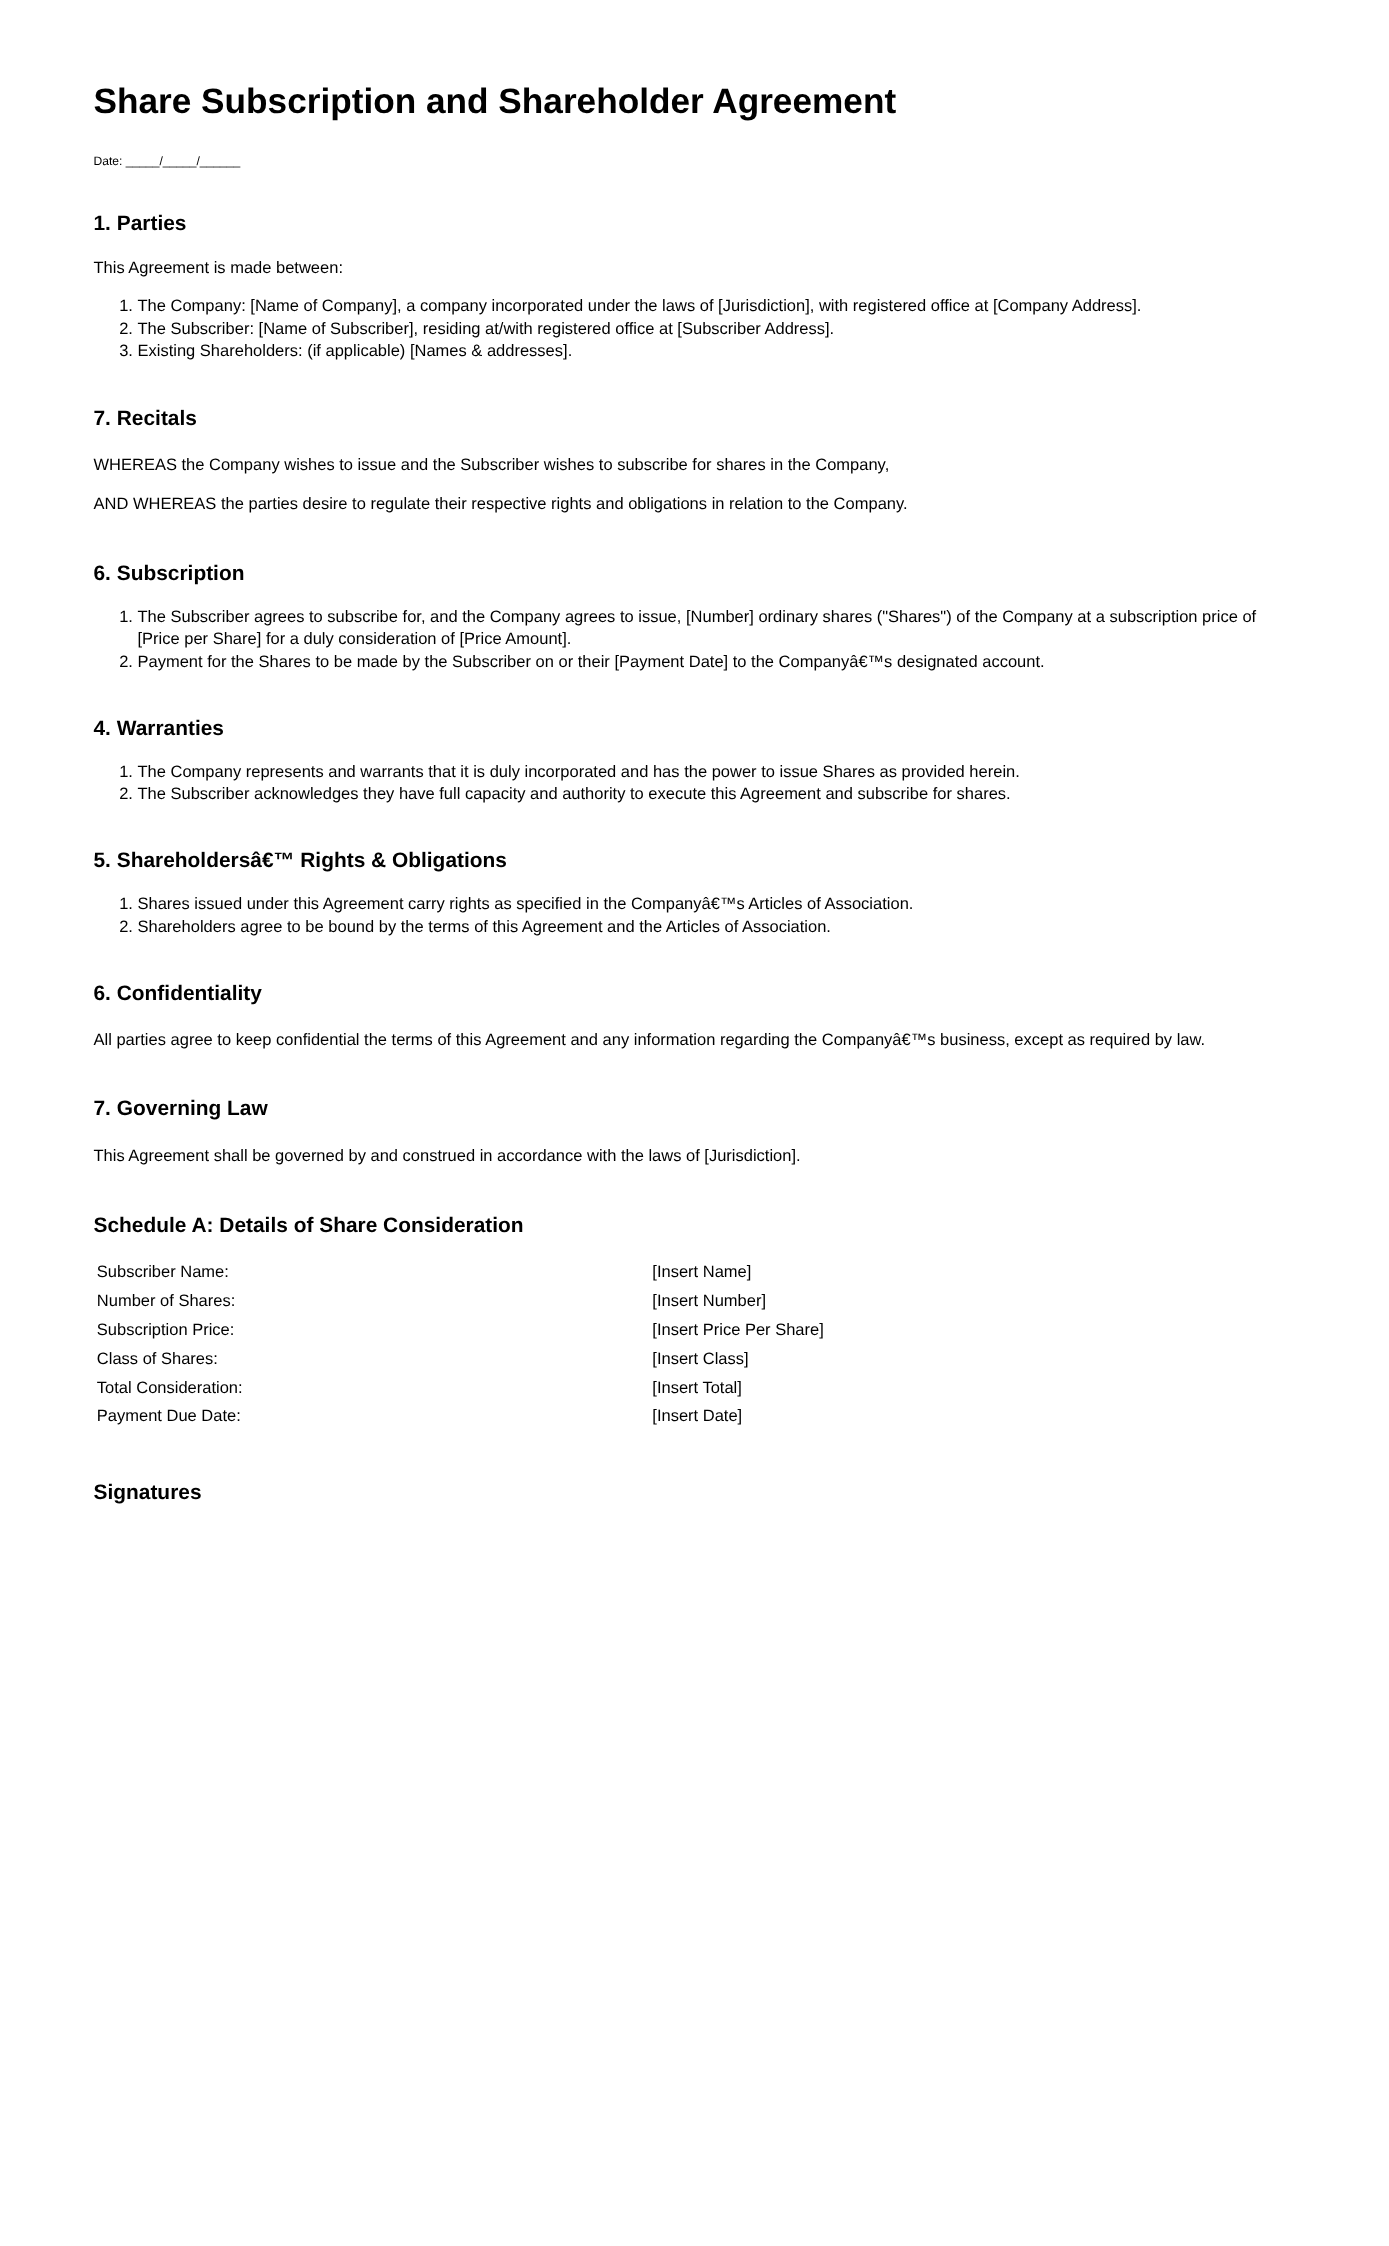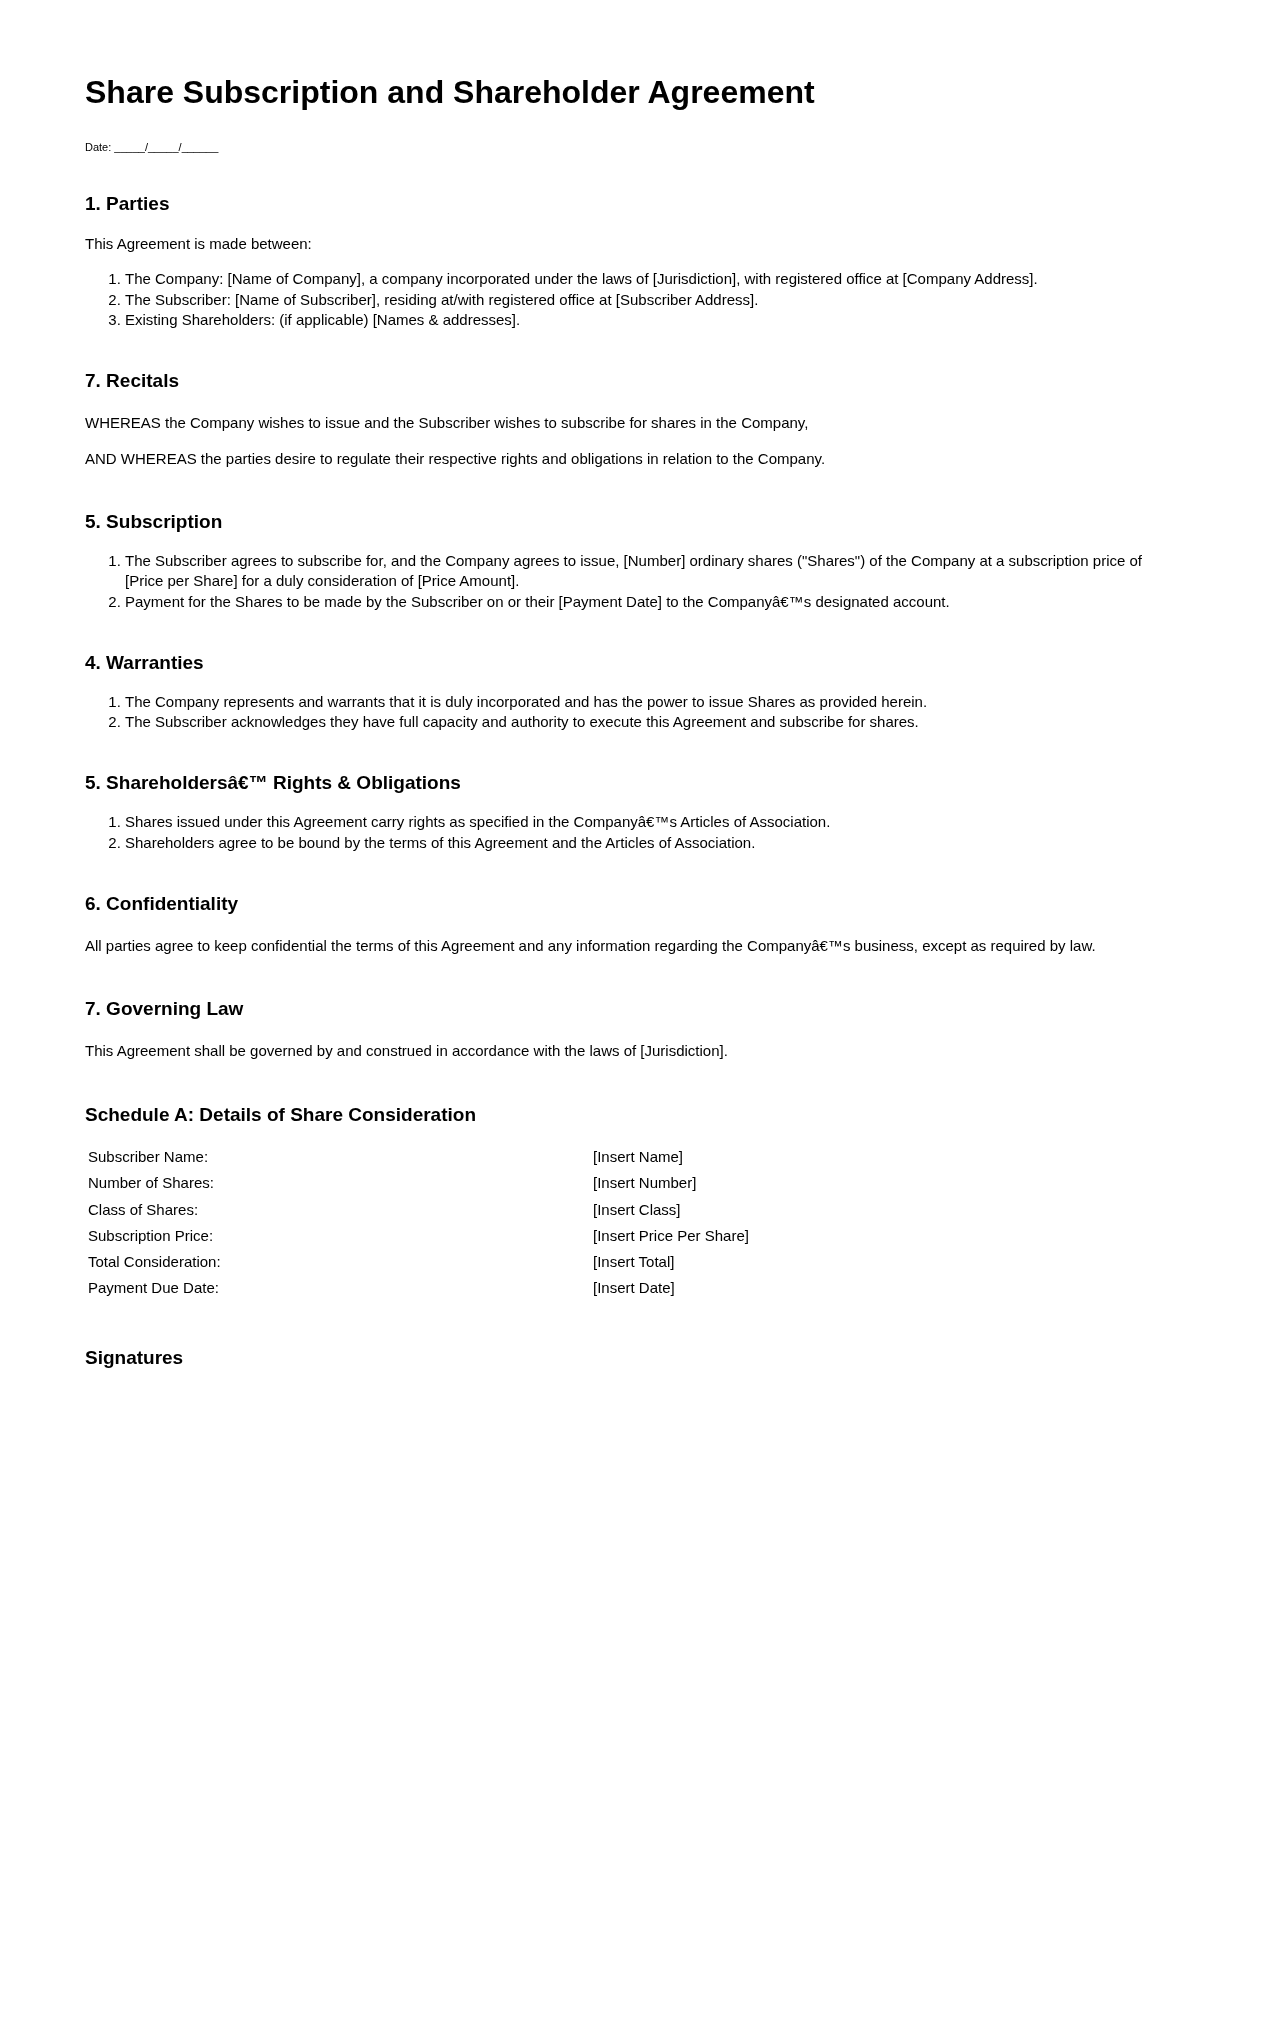--- a/index.html
+++ b/index.html
@@ -73,21 +73,21 @@
   <ol class="doc-list">
     <li><b>The Company:</b><span> [Name of Company], a company incorporated under the laws of [Jurisdiction], with registered office at [Company Address].</span></li>
     <li><b>The Subscriber:</b><span> [Name of Subscriber], residing at/with registered office at [Subscriber Address].</span></li>
     <li><b>Existing Shareholders:</b><span> (if applicable) [Names &amp; addresses].</span></li>
   </ol>
 
   <h3 class="section-heading">7. Recitals</h3>
   <p class="para">WHEREAS the Company wishes to issue and the Subscriber wishes to subscribe for shares in the Company,</p>
   <p class="para">AND WHEREAS the parties desire to regulate their respective rights and obligations in relation to the Company.</p>
 
-  <h3 class="section-heading">5. Subscription</h3>
+  <h3 class="section-heading">6. Subscription</h3>
   <ol class="doc-list">
     <li><span>The Subscriber agrees to subscribe for, and the Company agrees to issue, </span><b>[Number]</b><span> ordinary shares ("Shares") of the Company at a subscription price of </span><b>[Price per Share]</b><span> for a duly consideration of </span><b>[Price Amount]</b><span>.</span></li>
     <li><span>Payment for the Shares to be made by the Subscriber on or their </span><b>[Payment Date]</b><span> to the Companyâ€™s designated account.</span></li>
   </ol>
 
   <h3 class="section-heading">4. Warranties</h3>
   <ol class="doc-list">
     <li>The Company represents and warrants that it is duly incorporated and has the power to issue Shares as provided herein.</li>
     <li>The Subscriber acknowledges they have full capacity and authority to execute this Agreement and subscribe for shares.</li>
   </ol>
@@ -108,26 +108,26 @@
   <div class="schedule-table">
     <div class="schedule-row">
       <span>Subscriber Name:</span>
       <span>[Insert Name]</span>
     </div>
     <div class="schedule-row">
       <span>Number of Shares:</span>
       <span>[Insert Number]</span>
     </div>
     <div class="schedule-row">
+      <span>Subscription Price:</span>
+      <span>[Insert Price Per Share]</span>
+    </div>
+    <div class="schedule-row">
       <span>Class of Shares:</span>
       <span>[Insert Class]</span>
-    </div>
-    <div class="schedule-row">
-      <span>Subscription Price:</span>
-      <span>[Insert Price Per Share]</span>
     </div>
     <div class="schedule-row">
       <span>Total Consideration:</span>
       <span>[Insert Total]</span>
     </div>
     <div class="schedule-row">
       <span>Payment Due Date:</span>
       <span>[Insert Date]</span>
     </div>
   </div>

